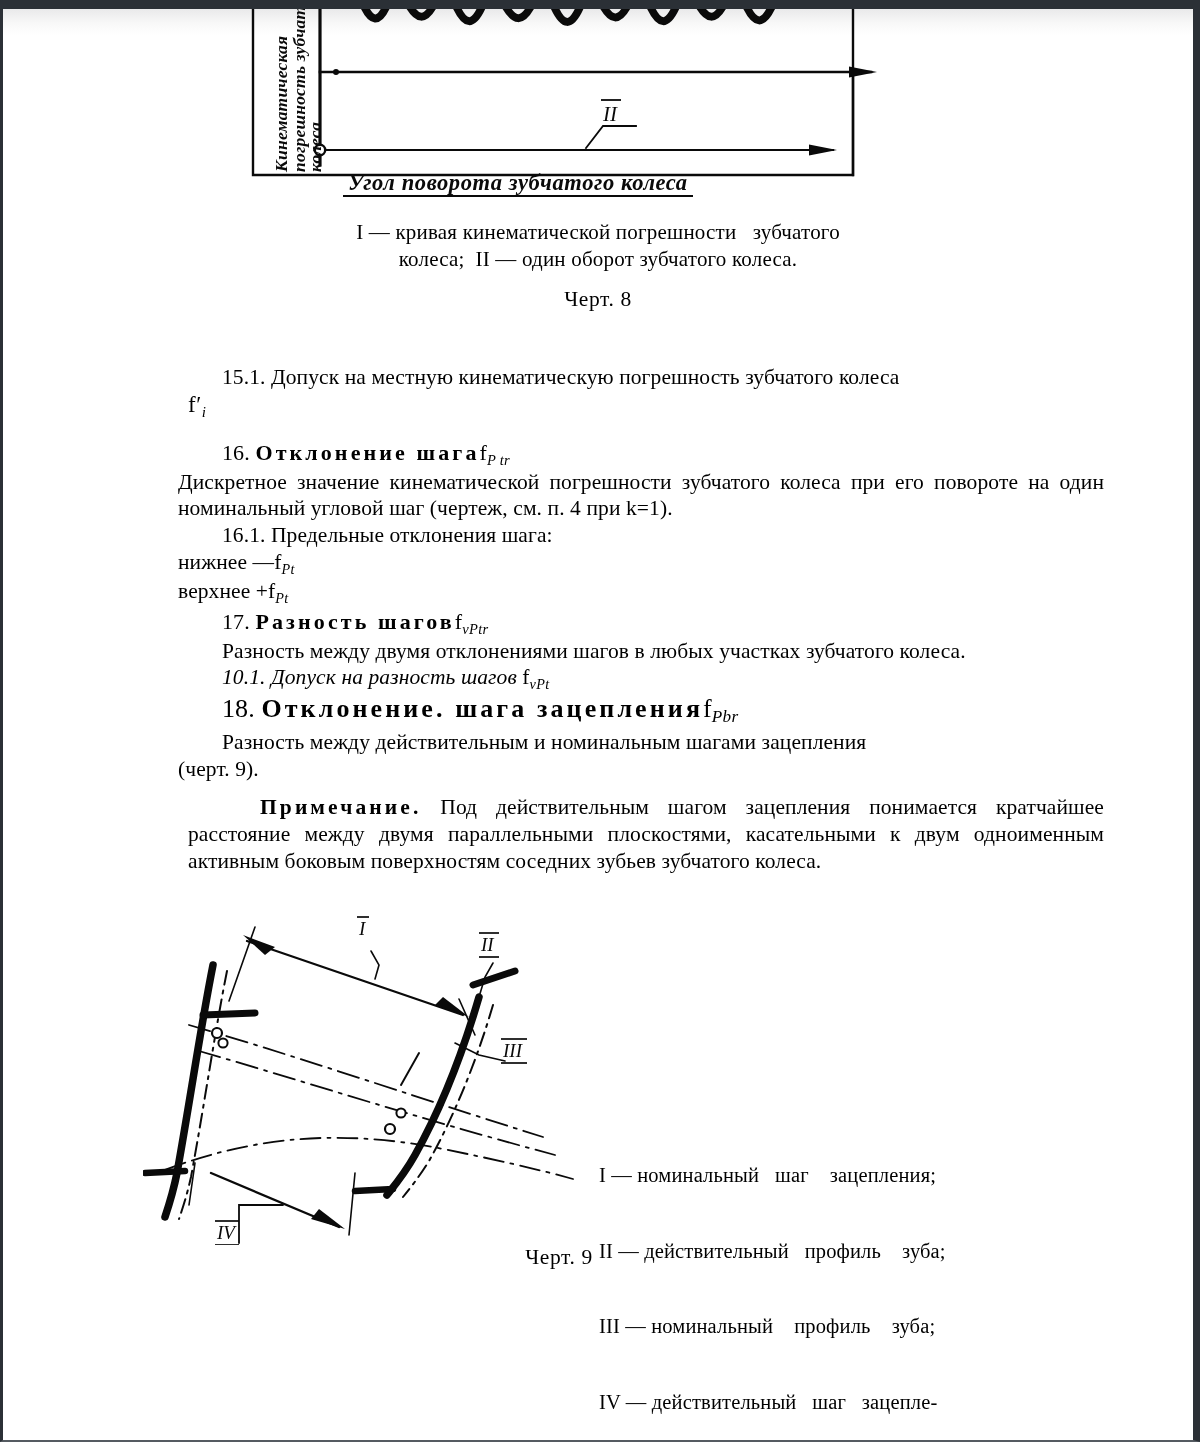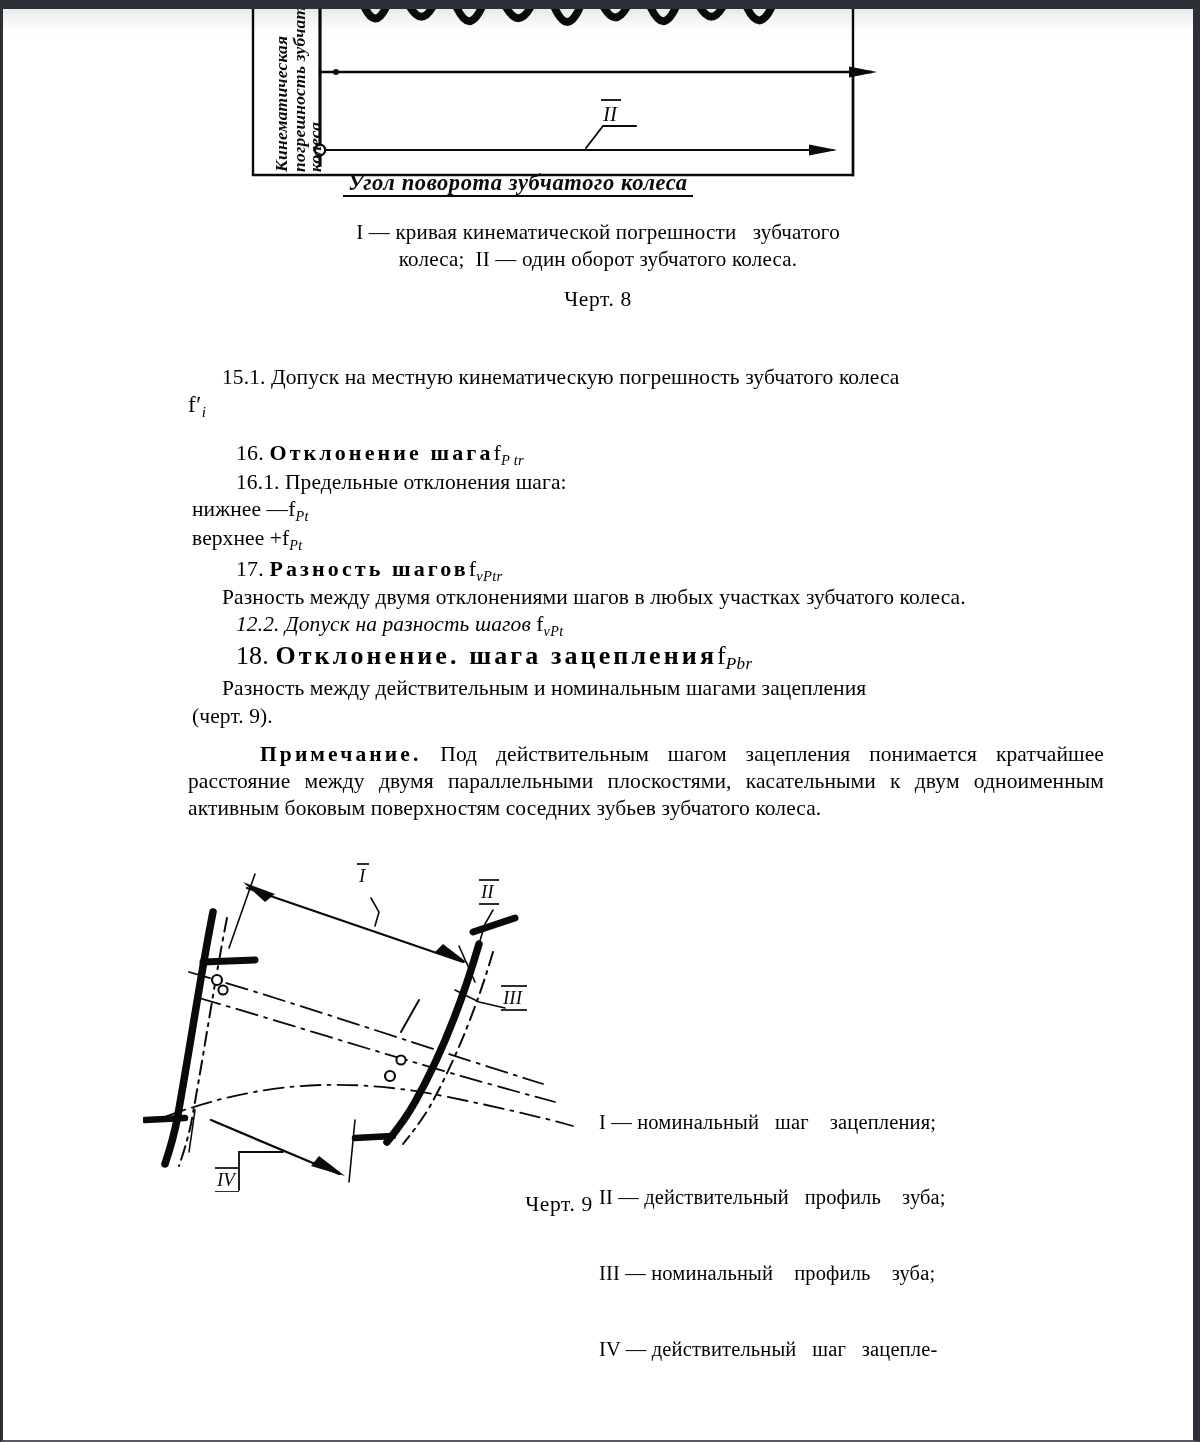--- a/index.html
+++ b/index.html
@@ -109,21 +109,21 @@
   .text-col {
     margin: 0 auto;
     width: 1012px;
     padding-left: 86px;
     box-sizing: border-box;
   }
   .para { margin: 0; }
   .indent { text-indent: 44px; }
   .indent-lg { text-indent: 72px; }
   .tight { line-height: 1.235; }
-  .nojust { text-align: left; margin-left: 14px; }
+  .nojust { text-align: left; }
   .row-gap-m { height: 11px; }
   .row-gap-l { height: 20px; }
 
   
   .fprime {
     font-size: 23px;
     letter-spacing: 0.5px;
     margin-left: 10px;
     margin-top: 2px;
     line-height: 1;
@@ -244,20 +244,21 @@
       <div class="fprime">
         <span class="fsym ital">f</span><span class="pr">′</span><span class="sub">i</span>
       </div>
 
       <div class="row-gap-l"></div>
 
       <p class="para body-text indent nojust" style="font-size:22px;">
         <span>16.</span>
         <span class="spaced-head">Отклонение шага</span><span class="fsym">f</span><span class="sub">P tr</span>
       </p>
+      <p class="para body-text tight">Дискретное значение кинематической погрешности зубчатого колеса при его повороте на один номинальный угловой шаг (чертеж, см. п. 4 при k=1).</p>
 
       <p class="para body-text indent nojust">
         <span>16.1.</span>
         <span>Предельные отклонения шага:</span>
       </p>
       <p class="para body-text nojust">
         <span>нижнее</span>
         <span>—</span><span class="fsym">f</span><span class="sub">Pt</span>
       </p>
       <p class="para body-text nojust">
@@ -265,21 +266,21 @@
         <span>+</span><span class="fsym">f</span><span class="sub">Pt</span>
       </p>
 
       <p class="para body-text indent nojust" style="font-size:22px;">
         <span>17.</span>
         <span class="spaced-head">Разность шагов</span><span class="fsym">f</span><span class="sub">vPtr</span>
       </p>
       <p class="para body-text indent tight">Разность между двумя отклонениями шагов в любых участках   зубчатого колеса.</p>
 
       <p class="para body-text indent nojust ital">
-        <span>12.2.</span>
+        <span>10.1.</span>
         <span>Допуск на разность шагов</span>
         <span class="fsym">f</span><span class="sub">vPt</span>
       </p>
 
       <p class="para body-text indent nojust" style="font-size:26px;">
         <span>18.</span>
         <span class="spaced-head">Отклонение. шага зацепления</span><span class="fsym">f</span><span class="sub">Pbr</span>
       </p>
       <p class="para body-text indent">Разность между   действительным   и номинальным шагами   зацепления</p>
       <p class="para body-text nojust">(черт. 9).</p>

